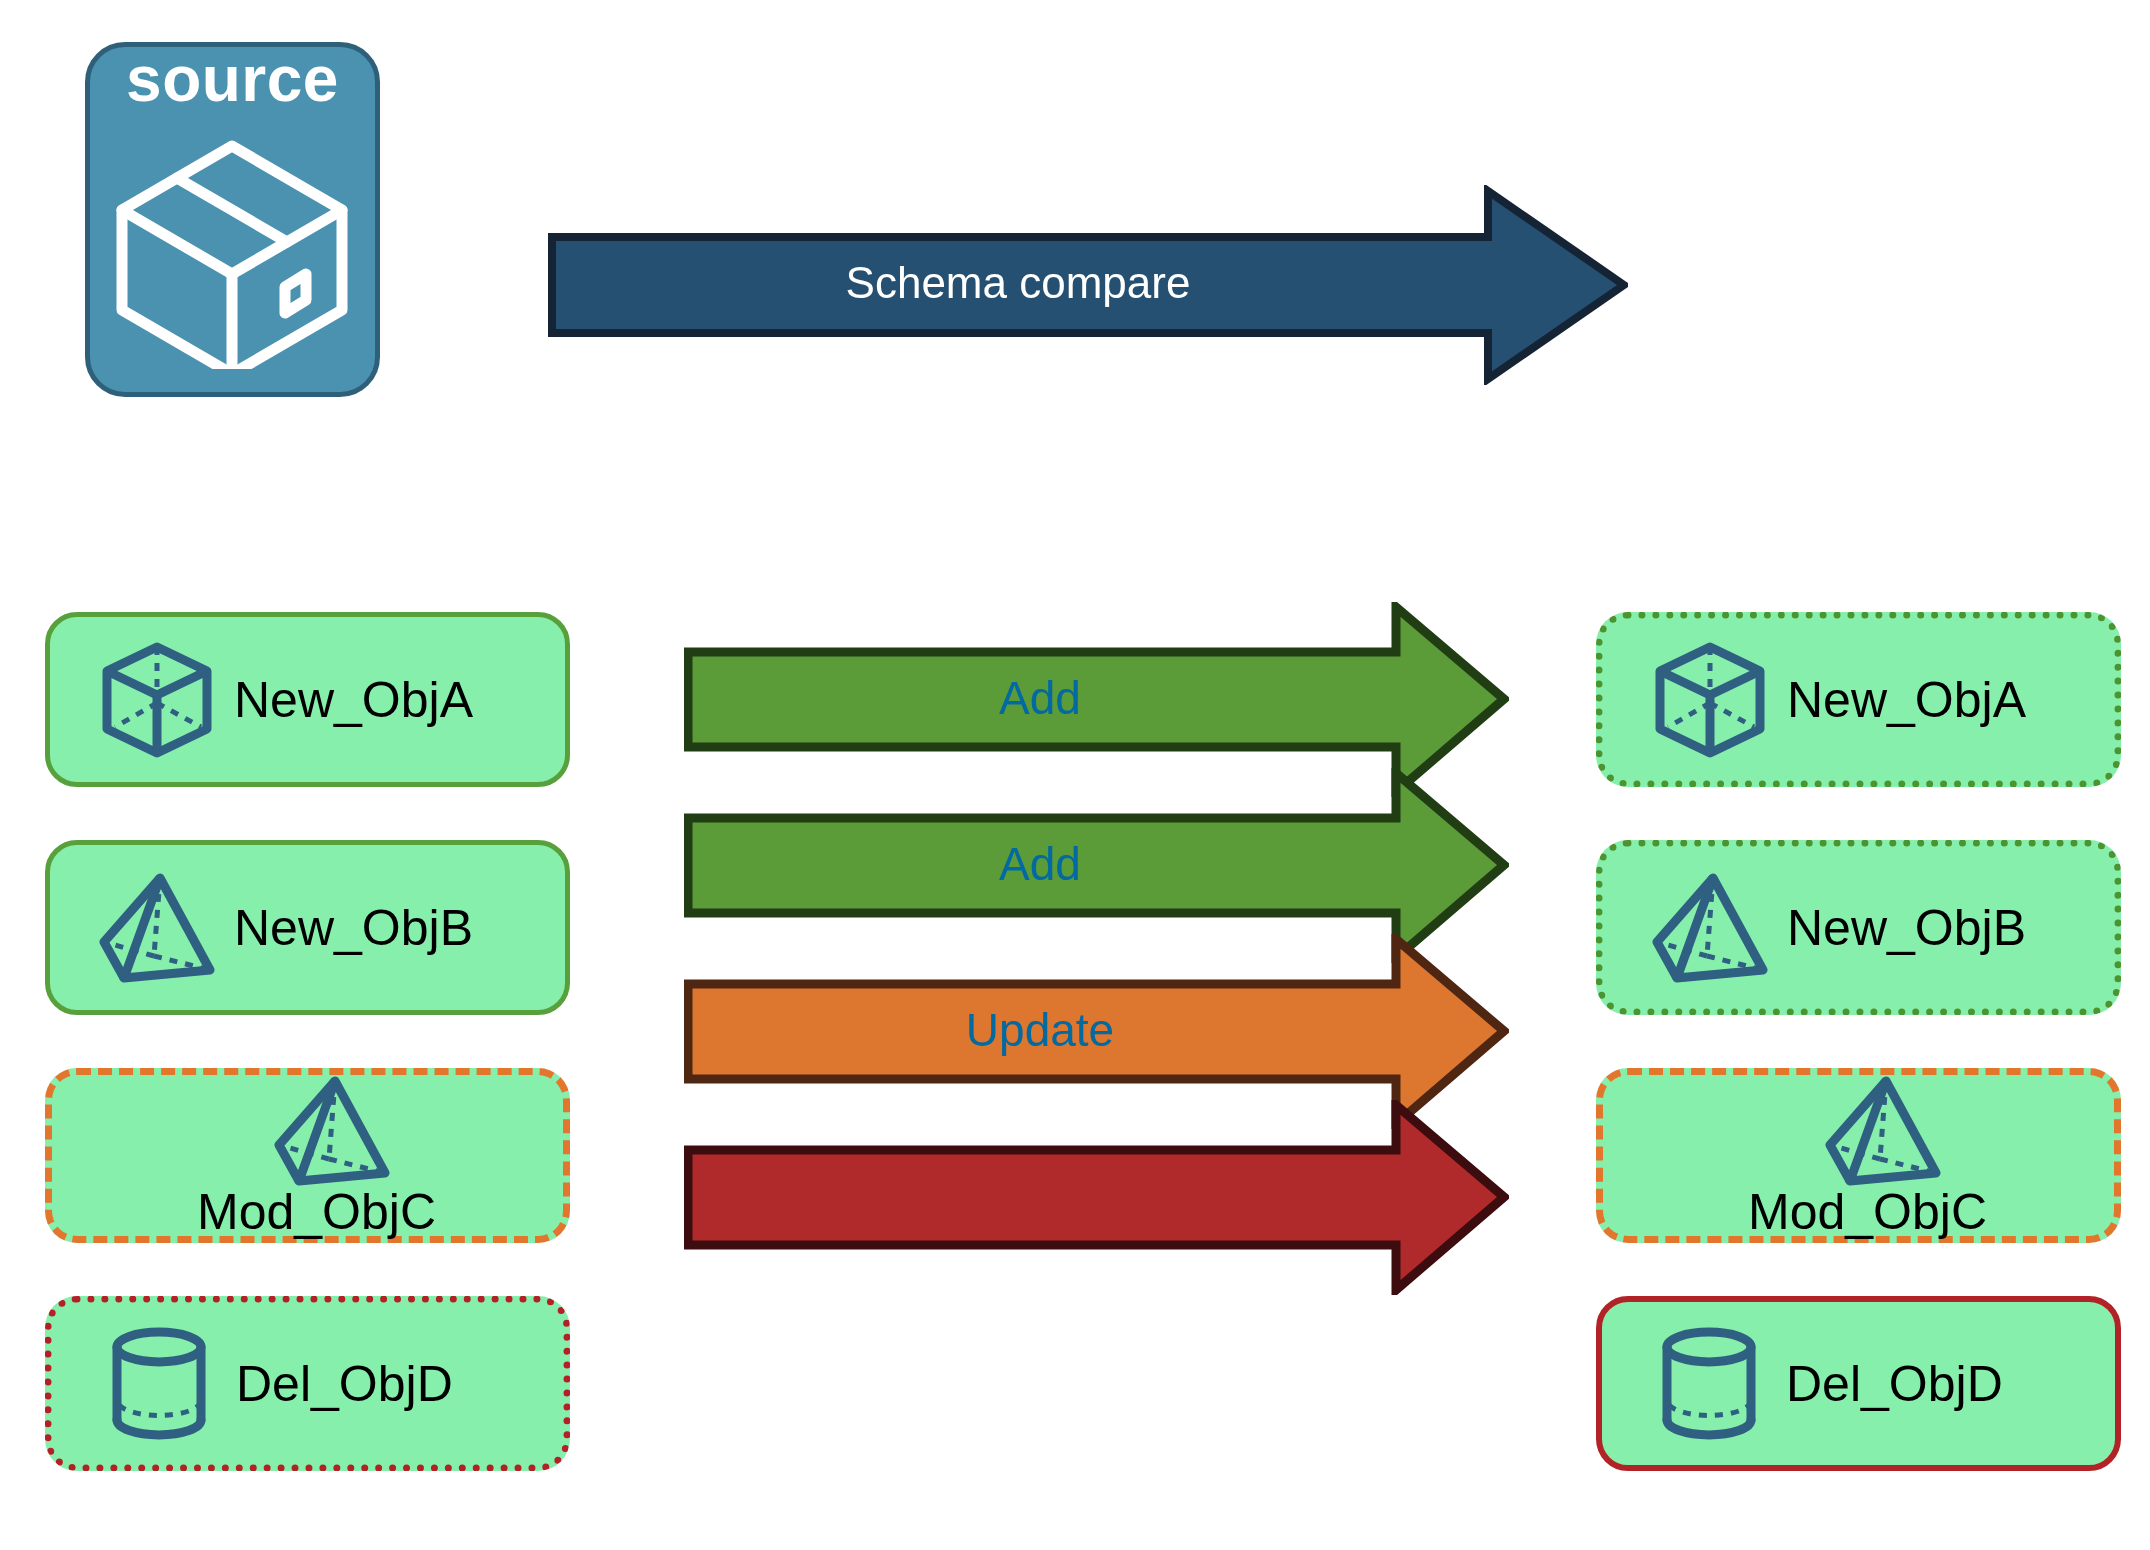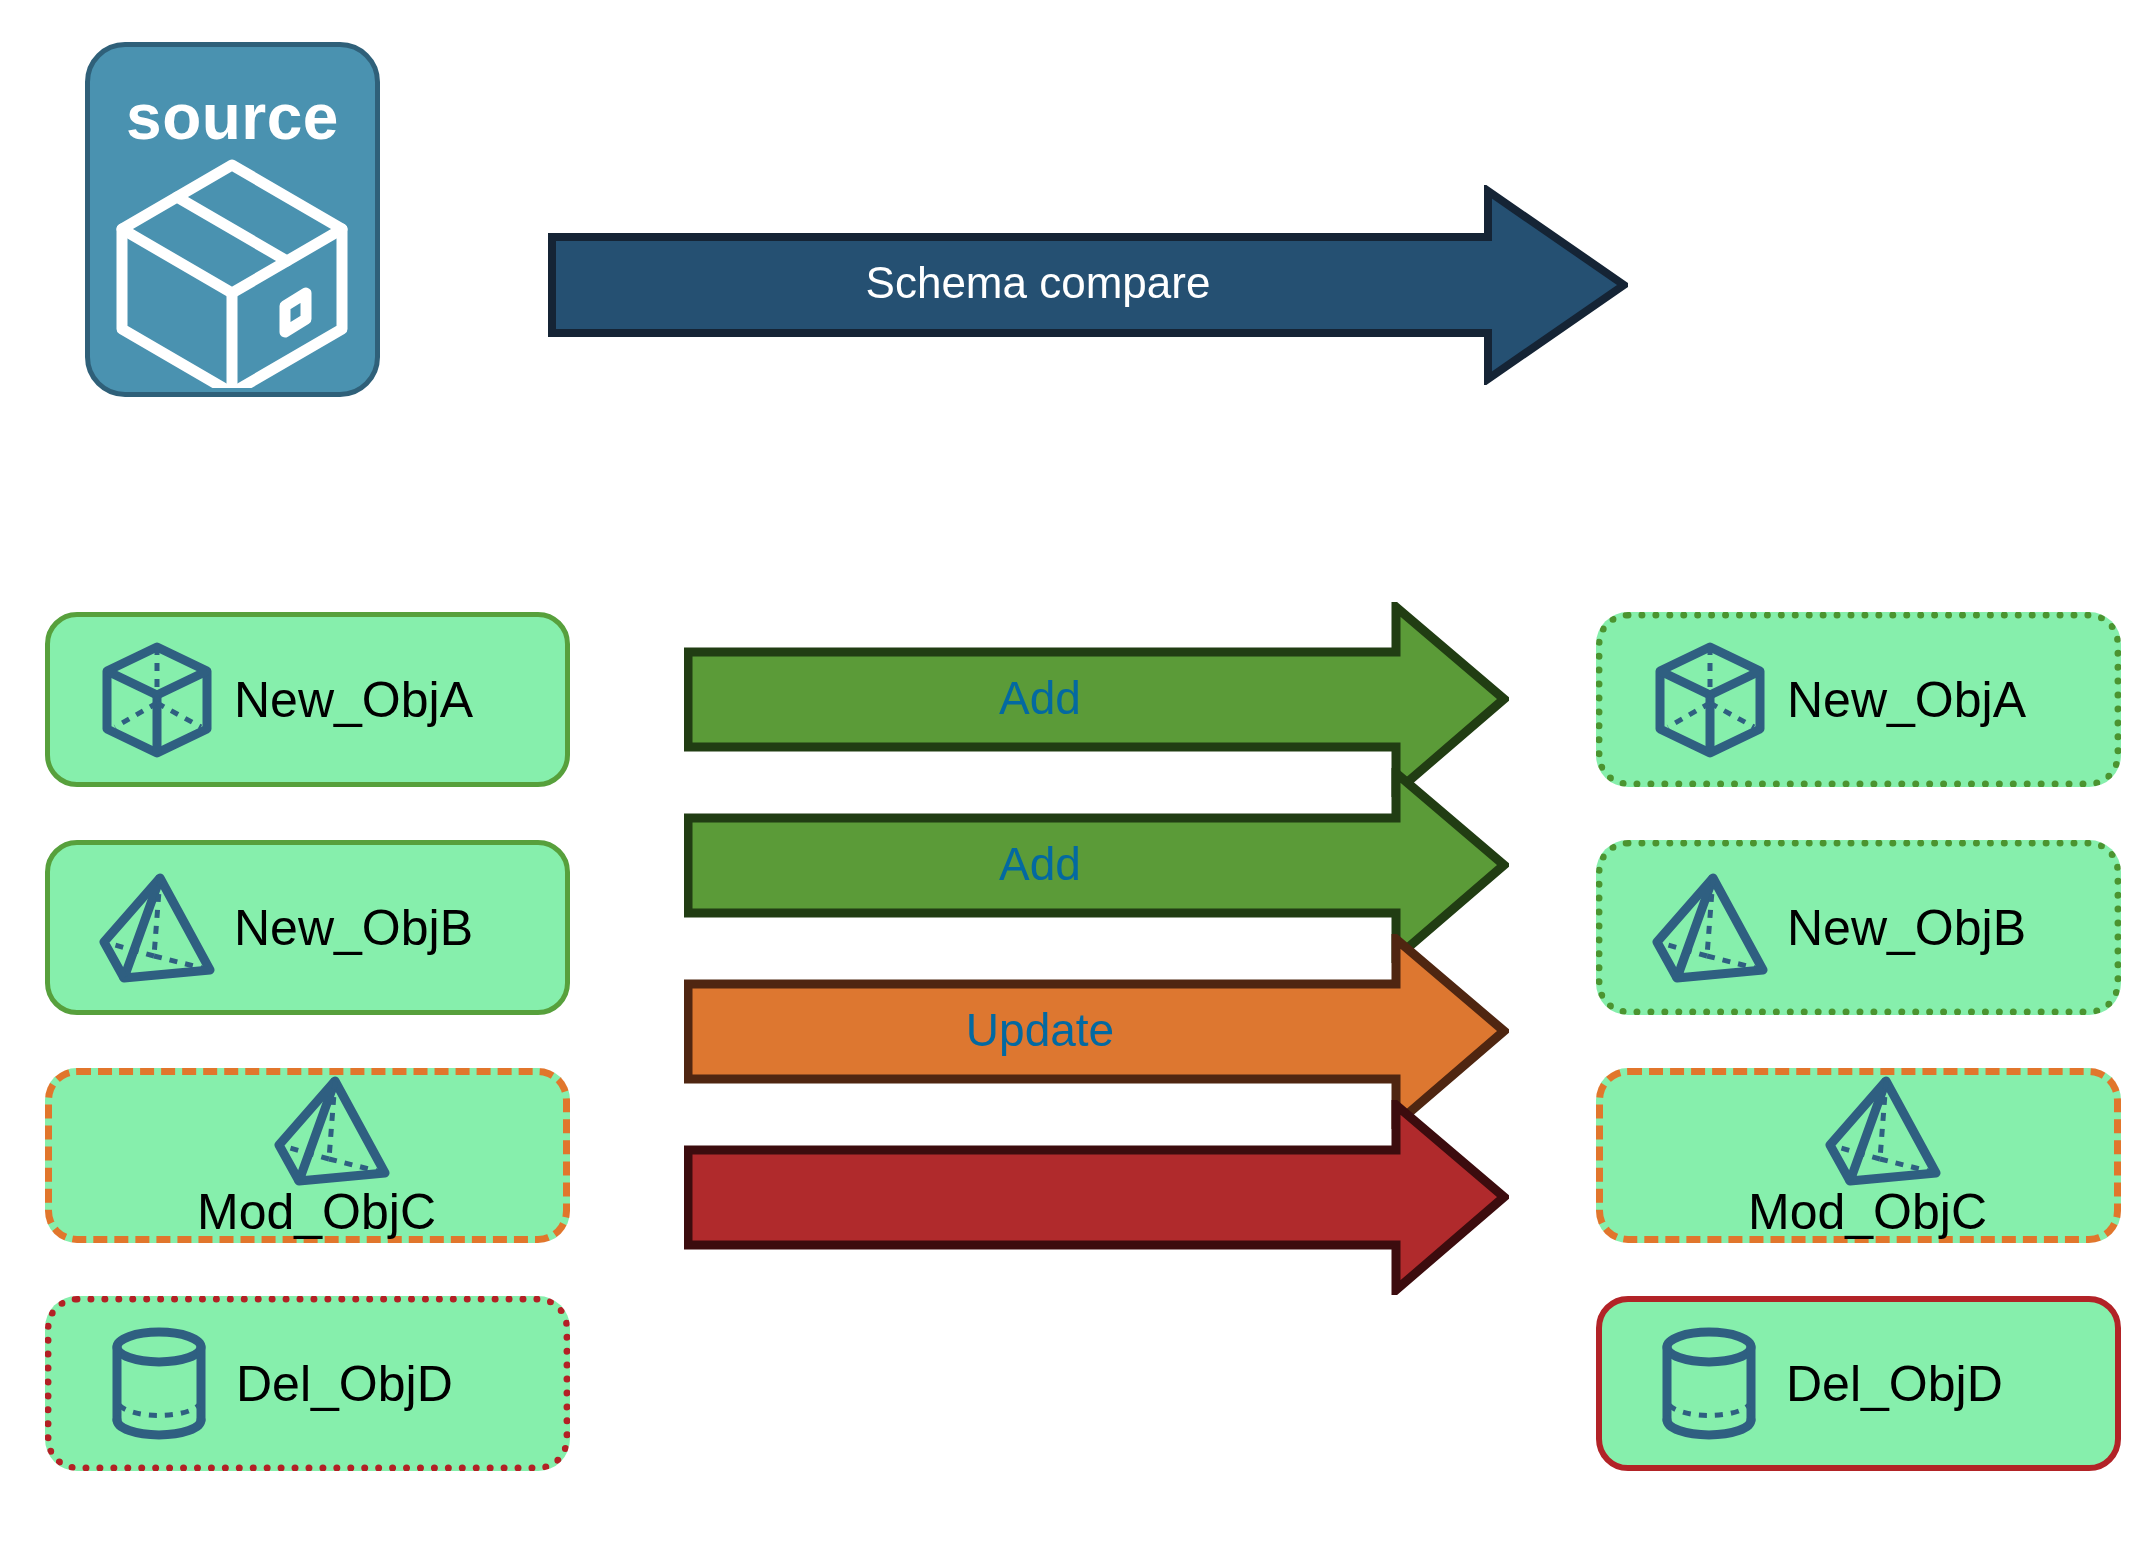--- a/index.html
+++ b/index.html
@@ -26,21 +26,20 @@
     border-radius: 40px;
     box-sizing: border-box;
     display: flex;
     flex-direction: column;
     align-items: center;
   }
   .endpoint-title {
     color: #ffffff;
     font-size: 64px;
     font-weight: bold;
-    margin-top: 38px;
     letter-spacing: 0.5px;
     line-height: 1;
   }
   .endpoint-art {
     flex: 1;
     display: flex;
     align-items: center;
     justify-content: center;
     width: 100%;
   }
@@ -48,21 +47,20 @@
   
   .big-arrow {
     position: absolute;
   }
   .big-arrow-label {
     position: absolute;
     color: #ffffff;
     font-size: 44px;
     white-space: nowrap;
     text-align: center;
-    padding-left: 20px;
   }
 
   
   .obj-box {
     position: absolute;
     box-sizing: border-box;
     background: #86efac;
     border-radius: 32px;
     display: flex;
     align-items: center;

